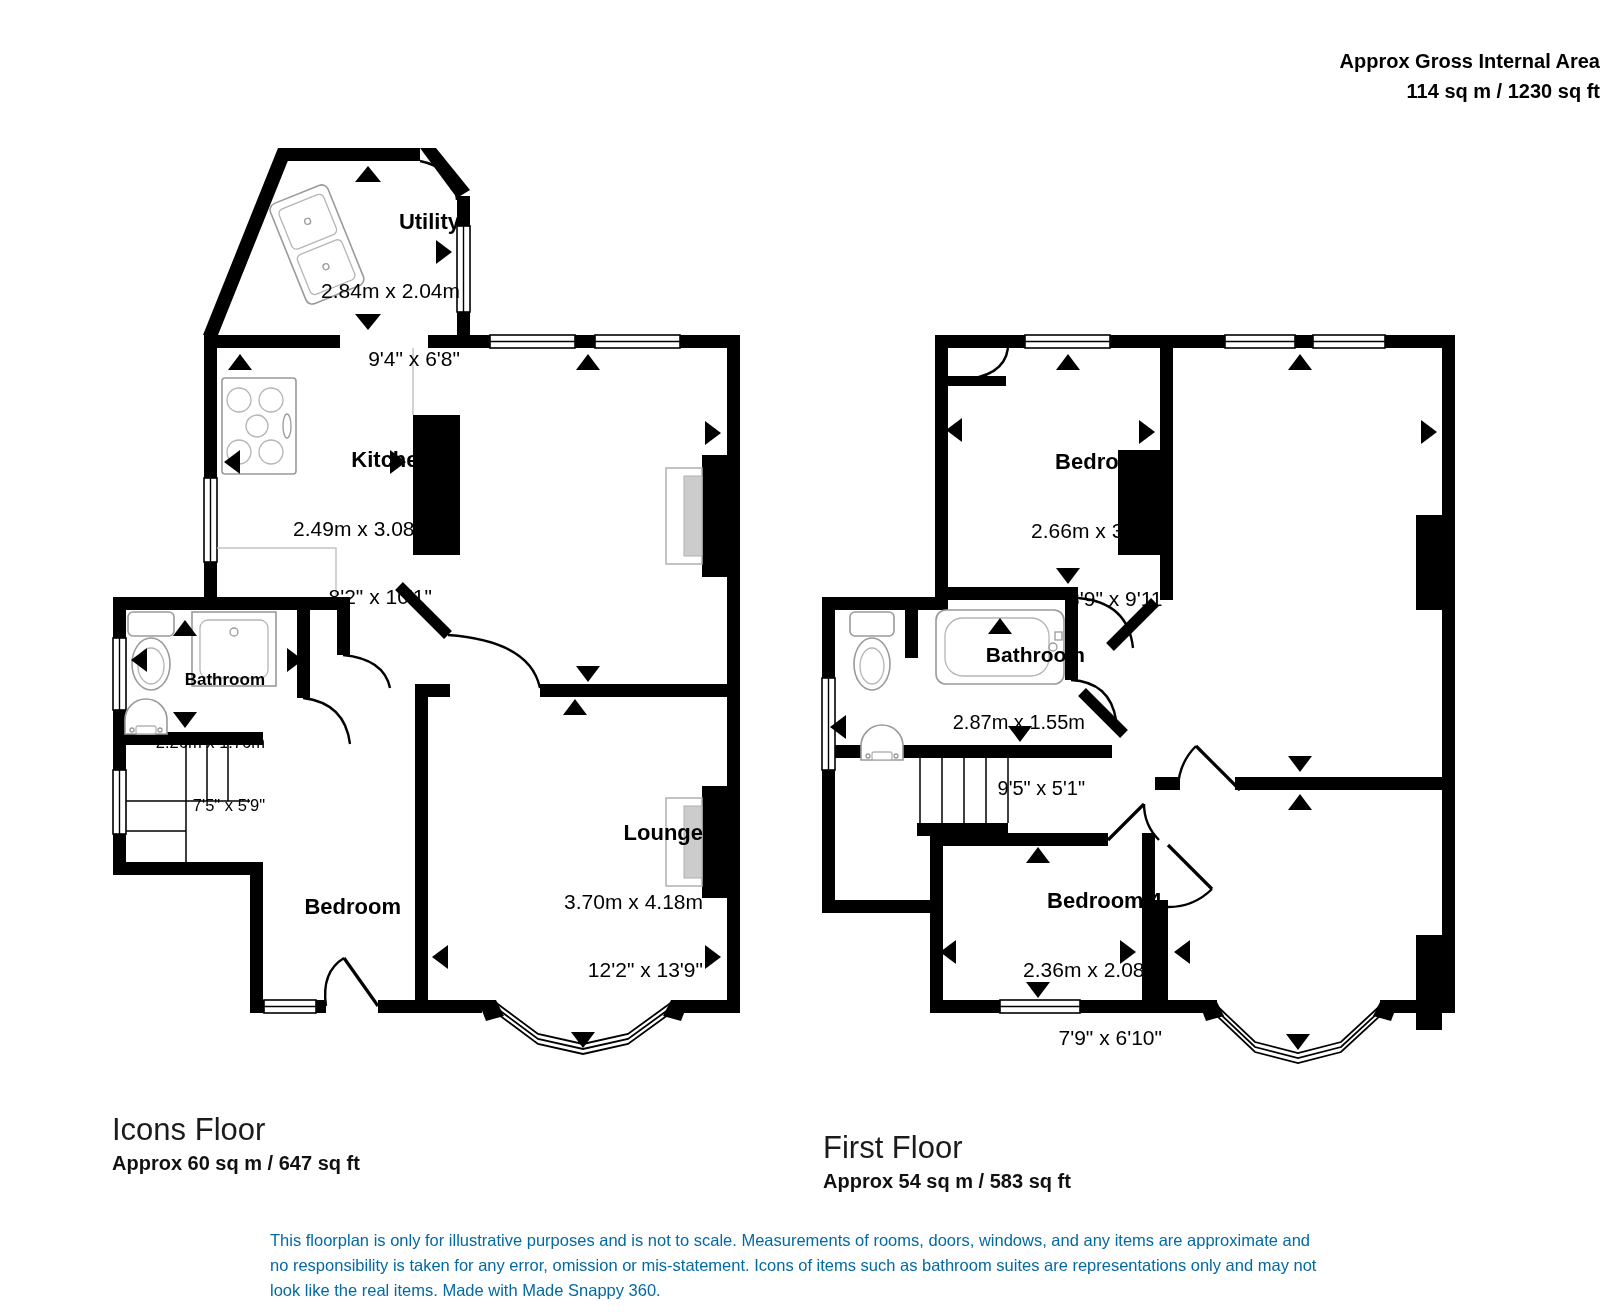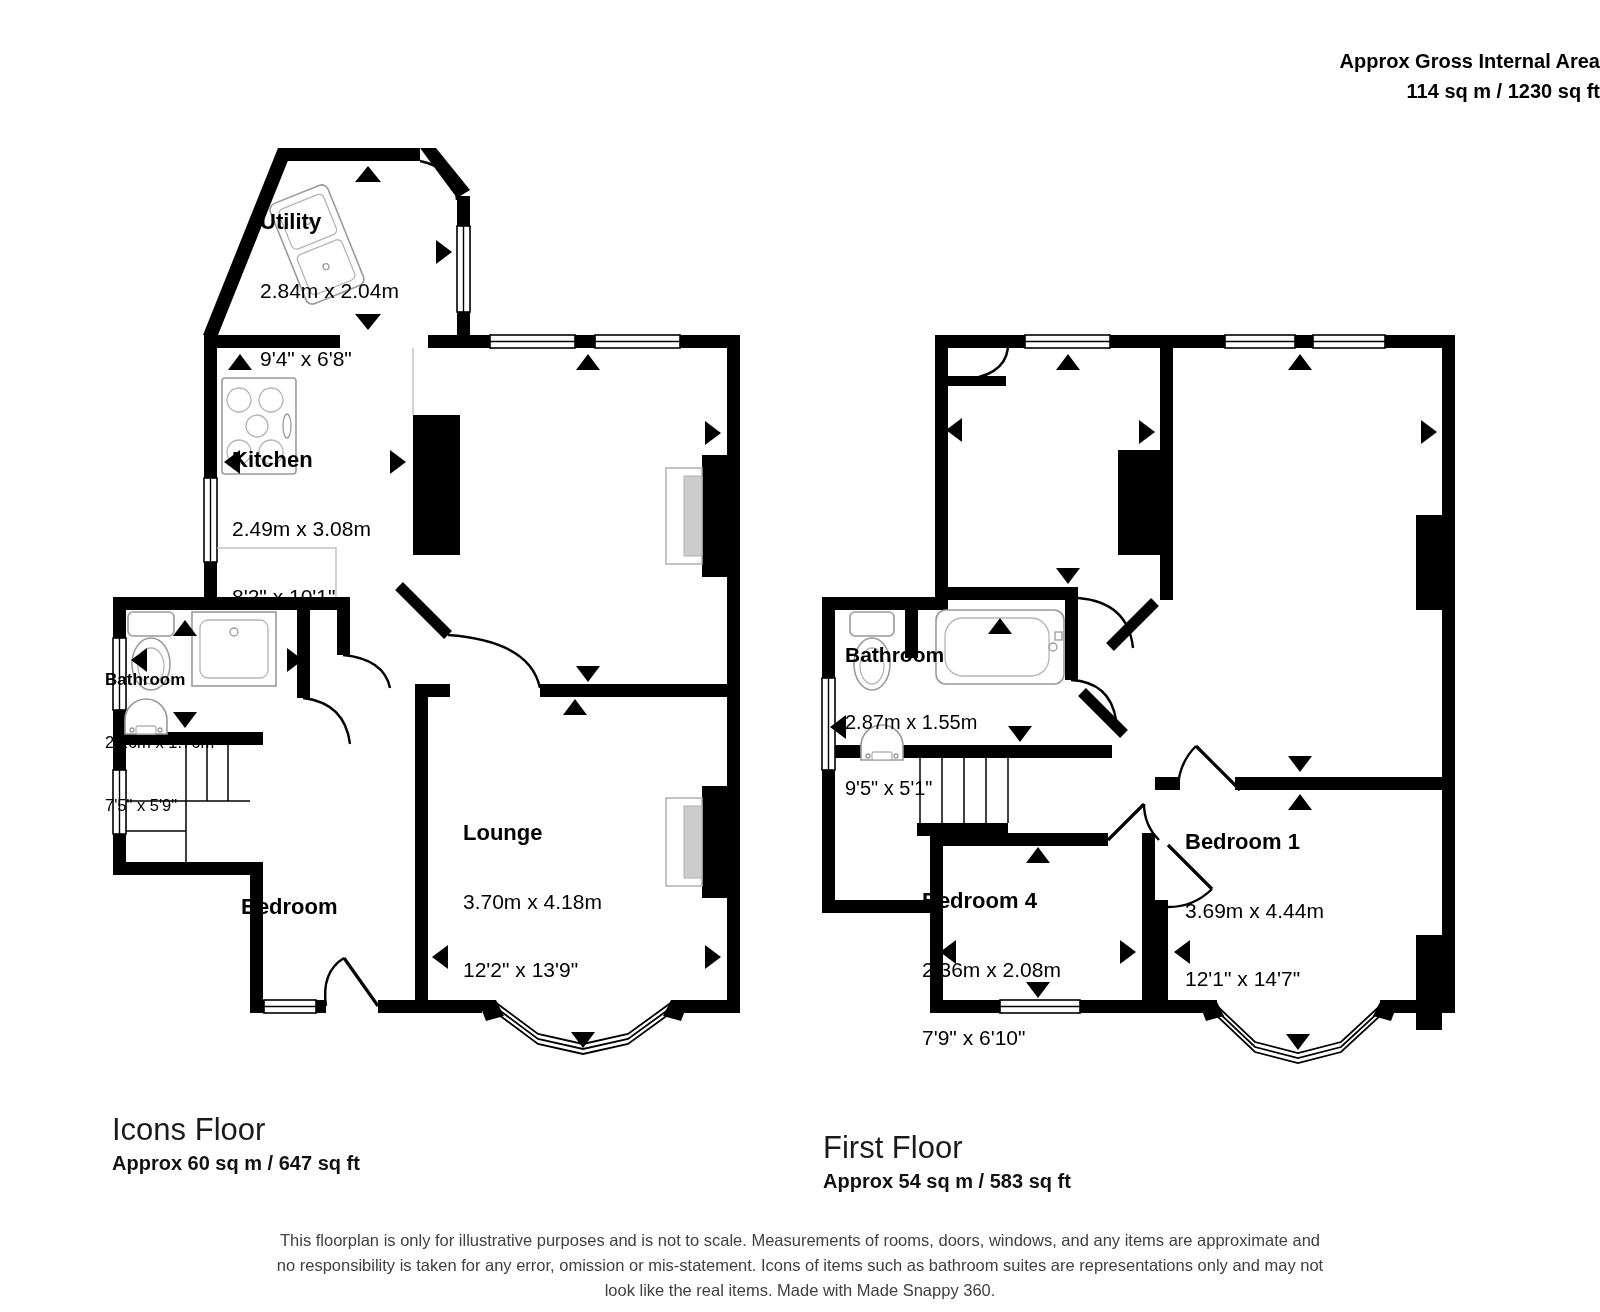--- a/index.html
+++ b/index.html
@@ -20,31 +20,31 @@
   .fx{stroke:#9a9a9a;stroke-width:1.6;fill:#fff;}
   .fx2{stroke:#b5b5b5;stroke-width:1.3;fill:#fff;}
   .fxl{stroke:#9a9a9a;stroke-width:1.3;fill:none;}
   .fp{fill:#fff;stroke:#b0b0b0;stroke-width:1.5;}
   .grey{fill:#cccccc;stroke:#b0b0b0;stroke-width:1;}
   .arrow{fill:#000;}
 
   
   .hdr{position:absolute;left:0;right:0;top:46px;text-align:right;
        font-size:20px;font-weight:bold;line-height:1.5;}
-  .room-label{position:absolute;text-align:left;line-height:1.13;}
+  .room-label{position:absolute;text-align:right;line-height:1.13;}
   .room-label .rname{display:block;font-size:22px;font-weight:bold;}
   .room-label .rdim{display:block;font-size:21px;margin-top:44px;}
   .room-label.sm .rname{font-size:17px;}
   .room-label.sm .rdim{font-size:16.5px;}
   .room-label.md .rname{font-size:21px;}
   .room-label.md .rdim{font-size:20px;}
   .floor-title{position:absolute;font-size:31px;font-weight:400;color:#1b1b1b;}
   .floor-area{position:absolute;font-size:20px;font-weight:bold;color:#111;}
-  .disclaimer{position:absolute;left:270px;top:1228px;width:1060px;text-align:center;
-       font-size:16.5px;line-height:1.5;color:#404040;}
+  .disclaimer{position:absolute;left:270px;top:1228px;width:1060px;text-align:left;
+       font-size:16.5px;line-height:1.5;color:#0369a1;}
 </style>
 </head>
 <body>
 
 <div class="page">
 
   <svg class="plan-svg" width="1600" height="1312" viewBox="0 0 1600 1312">
 
     <g>
 
@@ -355,30 +355,30 @@
   </div>
   <div class="room-label" style="left:463px;top:821px;width:240px">
     <span class="rname">Lounge</span>
     <span class="rdim">3.70m x 4.18m</span>
     <span class="rdim">12'2" x 13'9"</span>
   </div>
   <div class="room-label" style="left:241px;top:895px;width:160px">
     <span class="rname">Bedroom</span>
   </div>
 
+  <div class="room-label" style="left:930px;top:450px;width:240px">
+    <span class="rname">Bedroom 3</span>
+    <span class="rdim">2.66m x 3.03m</span>
+    <span class="rdim">8'9" x 9'11"</span>
+  </div>
   <div class="room-label md" style="left:845px;top:643px;width:240px">
     <span class="rname">Bathroom</span>
     <span class="rdim">2.87m x 1.55m</span>
     <span class="rdim">9'5" x 5'1"</span>
   </div>
-  <div class="room-label" style="left:1185px;top:830px;width:240px">
-    <span class="rname">Bedroom 1</span>
-    <span class="rdim">3.69m x 4.44m</span>
-    <span class="rdim">12'1" x 14'7"</span>
-  </div>
   <div class="room-label" style="left:922px;top:889px;width:240px">
     <span class="rname">Bedroom 4</span>
     <span class="rdim">2.36m x 2.08m</span>
     <span class="rdim">7'9" x 6'10"</span>
   </div>
 
   <div class="floor-title" style="left:112px;top:1112px">Icons Floor</div>
   <div class="floor-area" style="left:112px;top:1152px">Approx 60 sq m / 647 sq ft</div>
   <div class="floor-title" style="left:823px;top:1130px">First Floor</div>
   <div class="floor-area" style="left:823px;top:1170px">Approx 54 sq m / 583 sq ft</div>

